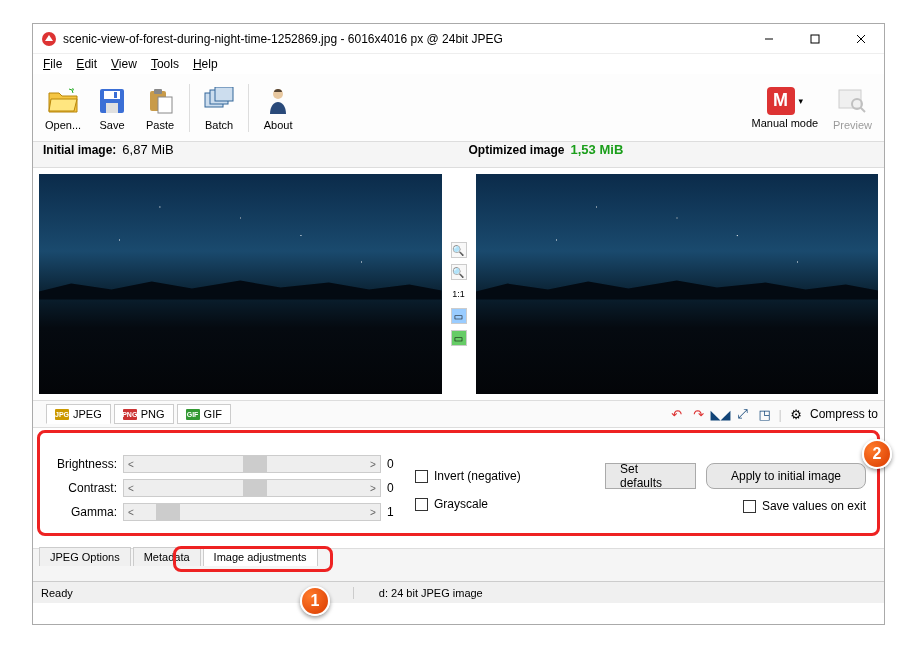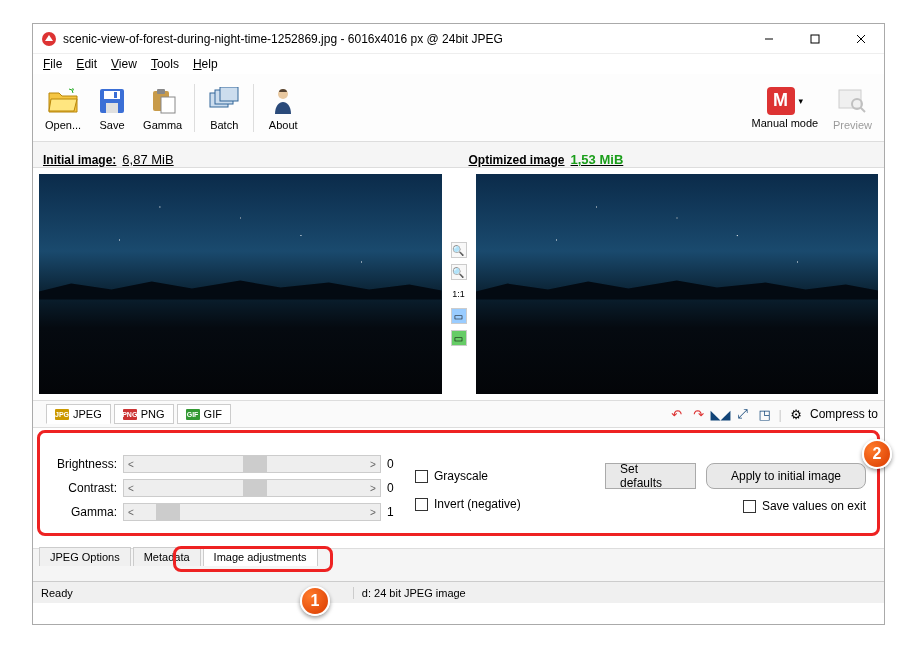--- a/index.html
+++ b/index.html
@@ -12,21 +12,21 @@
 .winbtn { width: 46px; height: 30px; display: flex; align-items: center; justify-content: center; color: #000; }
 .menubar { height: 20px; display: flex; align-items: center; padding: 0 4px; gap: 2px; }
 .menuitem { padding: 1px 6px; }
 .menuitem u { text-decoration: underline; }
 .toolbar { height: 68px; display: flex; align-items: center; padding: 2px 6px; border-bottom: 1px solid #ddd; background: #fdfdfd; gap: 2px; }
 .toolbtn { display: flex; flex-direction: column; align-items: center; justify-content: center; padding: 2px 6px; min-width: 46px; border-radius: 3px; }
 .toolbtn .ticon { width: 32px; height: 32px; display: flex; align-items: center; justify-content: center; }
 .toolbtn .tlabel { font-size: 11px; margin-top: 2px; }
 .toolsep { width: 1px; height: 48px; background: #ddd; margin: 0 4px; }
 .spacer { flex: 1; }
-.infobar { height: 26px; display: flex; align-items: flex-end; background: #f5f5f5; border-bottom: 1px solid #ddd; text-decoration: underline; }
+.infobar { height: 26px; display: flex; align-items: flex-start; background: #f5f5f5; border-bottom: 1px solid #ddd; }
 .infobar .half { flex: 1; display: flex; align-items: center; padding: 0 10px; gap: 6px; }
 .infobar .lbl { font-weight: bold; }
 .infobar .val { font-size: 13px; }
 .infobar .val.green { color: #1a9e1a; font-weight: bold; }
 .imagerow { height: 232px; display: flex; background: #fff; }
 .imgpanel { flex: 1; padding: 6px; }
 .imgbox { width: 100%; height: 100%; background: linear-gradient(to bottom, #0b2b4a 0%, #1a4a6e 35%, #0a2030 55%, #050a10 70%, #030508 100%); position: relative; overflow: hidden; }
 .imgbox::before { content: ""; position: absolute; inset: 0; background-image: radial-gradient(1px 1px at 20% 30%, #fff, transparent), radial-gradient(1px 1px at 50% 20%, #ccc, transparent), radial-gradient(1px 1px at 80% 40%, #fff, transparent), radial-gradient(1px 1px at 30% 15%, #eee, transparent), radial-gradient(1px 1px at 65% 28%, #fff, transparent); }
 .imgbox::after { content: ""; position: absolute; left: 0; right: 0; top: 48%; height: 20px; background: #030a12; clip-path: polygon(0 60%, 8% 20%, 18% 50%, 28% 10%, 38% 45%, 50% 5%, 60% 40%, 72% 15%, 82% 50%, 92% 25%, 100% 55%, 100% 100%, 0 100%); }
 .midtools { width: 22px; display: flex; flex-direction: column; align-items: center; justify-content: center; gap: 6px; padding-top: 20px; }
@@ -51,21 +51,21 @@
 .checks { width: 180px; display: flex; flex-direction: column; gap: 14px; padding-top: 4px; }
 .chk { display: flex; align-items: center; gap: 6px; }
 .chk .box { width: 13px; height: 13px; border: 1px solid #333; background: #fff; }
 .btns { flex: 1; display: flex; flex-direction: column; align-items: flex-end; gap: 10px; padding-right: 6px; }
 .btnrow { display: flex; gap: 10px; }
 .btn { height: 24px; padding: 12px 14px; background: #e9e9e9; border: 1px solid #aaa; display: flex; align-items: center; justify-content: center; font-size: 12px; }
 .bottomtabs { height: 24px; display: flex; align-items: flex-end; background: #f5f5f5; border-top: 1px solid #ddd; padding: 16px 6px; }
 .btab { padding: 3px 10px; border: 1px solid #ccc; border-bottom: none; background: #f0f0f0; margin-right: 2px; font-size: 11px; position: relative; top: 1px; }
 .btab.active { background: #fff; }
 .status { height: 22px; display: flex; align-items: center; background: #f0f0f0; border-top: 1px solid #ccc; padding: 0 8px; font-size: 11px; gap: 20px; }
-.status .sseg { border-left: 1px solid #ccc; padding-left: 8px; }
+.status .sseg { border-left: 1px solid #ccc; padding-left: 25px; }
 .badge { position: absolute; width: 30px; height: 30px; border-radius: 50%; background: radial-gradient(circle at 30% 30%, #ff7a2a, #d93a00); border: 2px solid #fff; box-shadow: 0 2px 4px rgba(0,0,0,.4); color: #fff; font-weight: bold; font-size: 16px; display: flex; align-items: center; justify-content: center; z-index: 20; }
 .manualico { width: 28px; height: 28px; background: #d33; border-radius: 4px; color: #fff; font-weight: bold; font-size: 18px; display: flex; align-items: center; justify-content: center; }
 .disabled { opacity: 0.4; }
 </style>
 </head>
 <body>
 
 <div class="window">
 
   <div class="titlebar">
@@ -126,21 +126,21 @@
       <div class="tlabel">Save</div>
     </div>
     <div class="toolbtn">
       <div class="ticon">
           <svg width="28" height="28" viewBox="0 0 28 28">
             <rect x="4" y="4" width="16" height="20" fill="#c89b4a" rx="2"></rect>
             <rect x="8" y="2" width="8" height="5" fill="#888" rx="1"></rect>
             <rect x="12" y="10" width="14" height="16" fill="#fff" stroke="#888"></rect>
           </svg>
         </div>
-      <div class="tlabel">Gamma</div>
+      <div class="tlabel">Paste</div>
     </div>
     <div class="toolsep"></div>
     <div class="toolbtn">
       <div class="ticon">
           <svg width="32" height="28" viewBox="0 0 32 28">
             <rect x="2" y="6" width="18" height="14" fill="#cde" stroke="#369"></rect>
             <rect x="7" y="3" width="18" height="14" fill="#cde" stroke="#369"></rect>
             <rect x="12" y="0" width="18" height="14" fill="#cde" stroke="#369"></rect>
           </svg>
         </div>
@@ -263,25 +263,25 @@
                 <div class="thumb" style="left:8%;"></div>
               </div>
               <span class="arr">&gt;</span>
             </div>
           <div class="sval">1</div>
         </div>
       </div>
       <div class="checks">
         <div class="chk">
             <div class="box"></div>
-            <span>Grayscale</span>
+            <span>Invert (negative)</span>
           </div>
         <div class="chk">
             <div class="box"></div>
-            <span>Invert (negative)</span>
+            <span>Grayscale</span>
           </div>
       </div>
       <div class="btns">
         <div class="btnrow">
           <div class="btn">Set defaults</div>
           <div class="btn" style="min-width:160px;border-radius:8px;">Apply to initial image</div>
         </div>
         <div class="chk">
             <div class="box"></div>
             <span>Save values on exit</span>

